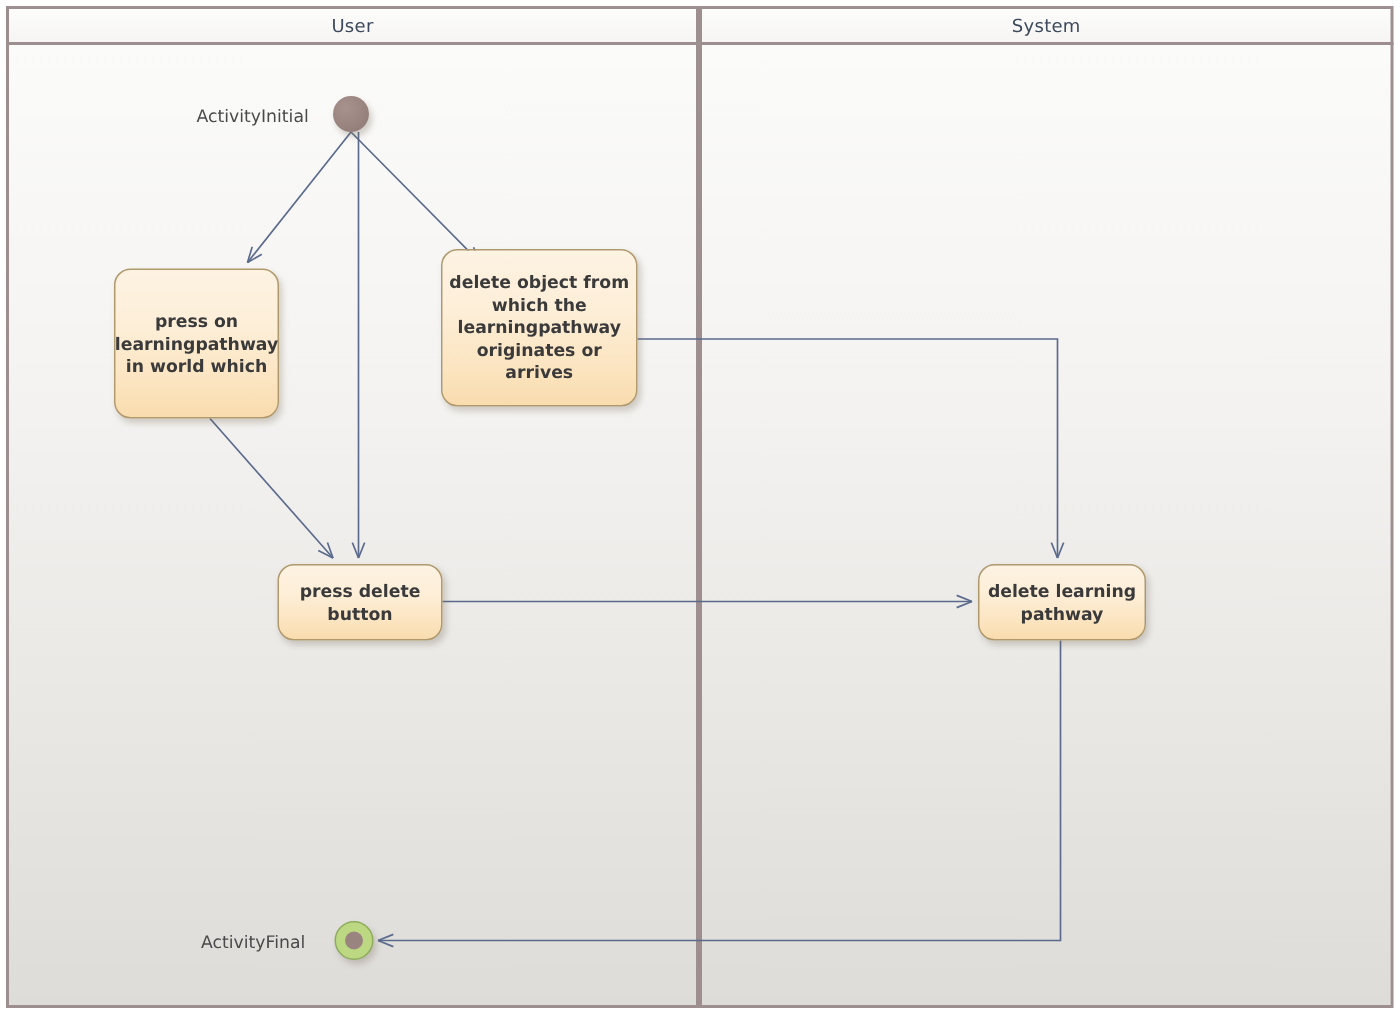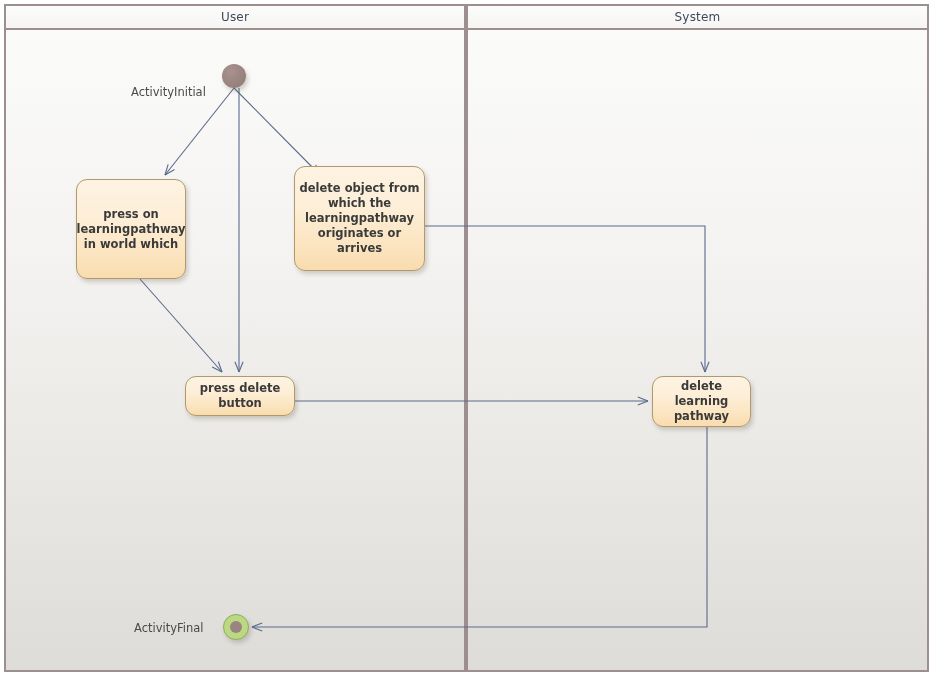--- a/index.html
+++ b/index.html
@@ -148,32 +148,32 @@
         <line x1="648" y1="401" x2="637.7846890086583" y2="396.9198748364572" stroke="#5a6a8c" stroke-width="1.1"></line>
       </g>
       <polyline points="707,427 707,627 252,627" fill="none" stroke="#5a6a8c" stroke-width="1.1" shape-rendering="geometricPrecision"></polyline>
       <g>
         <line x1="252" y1="627" x2="262.2153109913416" y2="622.9198748364572" stroke="#5a6a8c" stroke-width="1.1"></line>
         <line x1="252" y1="627" x2="262.2153109913416" y2="631.0801251635428" stroke="#5a6a8c" stroke-width="1.1"></line>
       </g>
     </svg>
 
   <div class="initial-node" id="initial-node" style="left: 222px; top: 64px; width: 24px; height: 24px;"></div>
-  <div class="node-label" id="initial-node-label" style="left: 131px; top: 85px; text-align: center;">ActivityInitial</div>
+  <div class="node-label" id="initial-node-label" style="left: 131px; top: 70px; text-align: center;">ActivityInitial</div>
 
   <div class="final-node" id="final-node" style="left: 223px; top: 614px; width: 26px; height: 26px;">
     <div class="final-node-inner" id="final-node-inner" style="left: 6px; top: 6px; width: 12px; height: 12px;"></div>
   </div>
   <div class="node-label" id="final-node-label" style="left: 134px; top: 621px;">ActivityFinal</div>
 
   <div class="action-node" id="action-0" style="left: 76px; top: 179px; width: 110px; height: 100px;">press on
 learningpathway
 in world which</div>
   <div class="action-node" id="action-1" style="left: 294px; top: 166px; width: 131px; height: 105px;">delete object from
 which the
 learningpathway
 originates or arrives</div>
-  <div class="action-node" id="action-2" style="left: 185px; top: 376px; width: 110px; height: 40px;">press delete
+  <div class="action-node" id="action-2" style="left: 185px; top: 376px; width: 110px; height: 51px;">press delete
 button</div>
-  <div class="action-node" id="action-3" style="left: 652px; top: 376px; width: 99px; height: 51px;">delete learning
+  <div class="action-node" id="action-3" style="left: 652px; top: 376px; width: 112px; height: 51px;">delete learning
 pathway</div>
 
 </div>
 
 </body></html>

